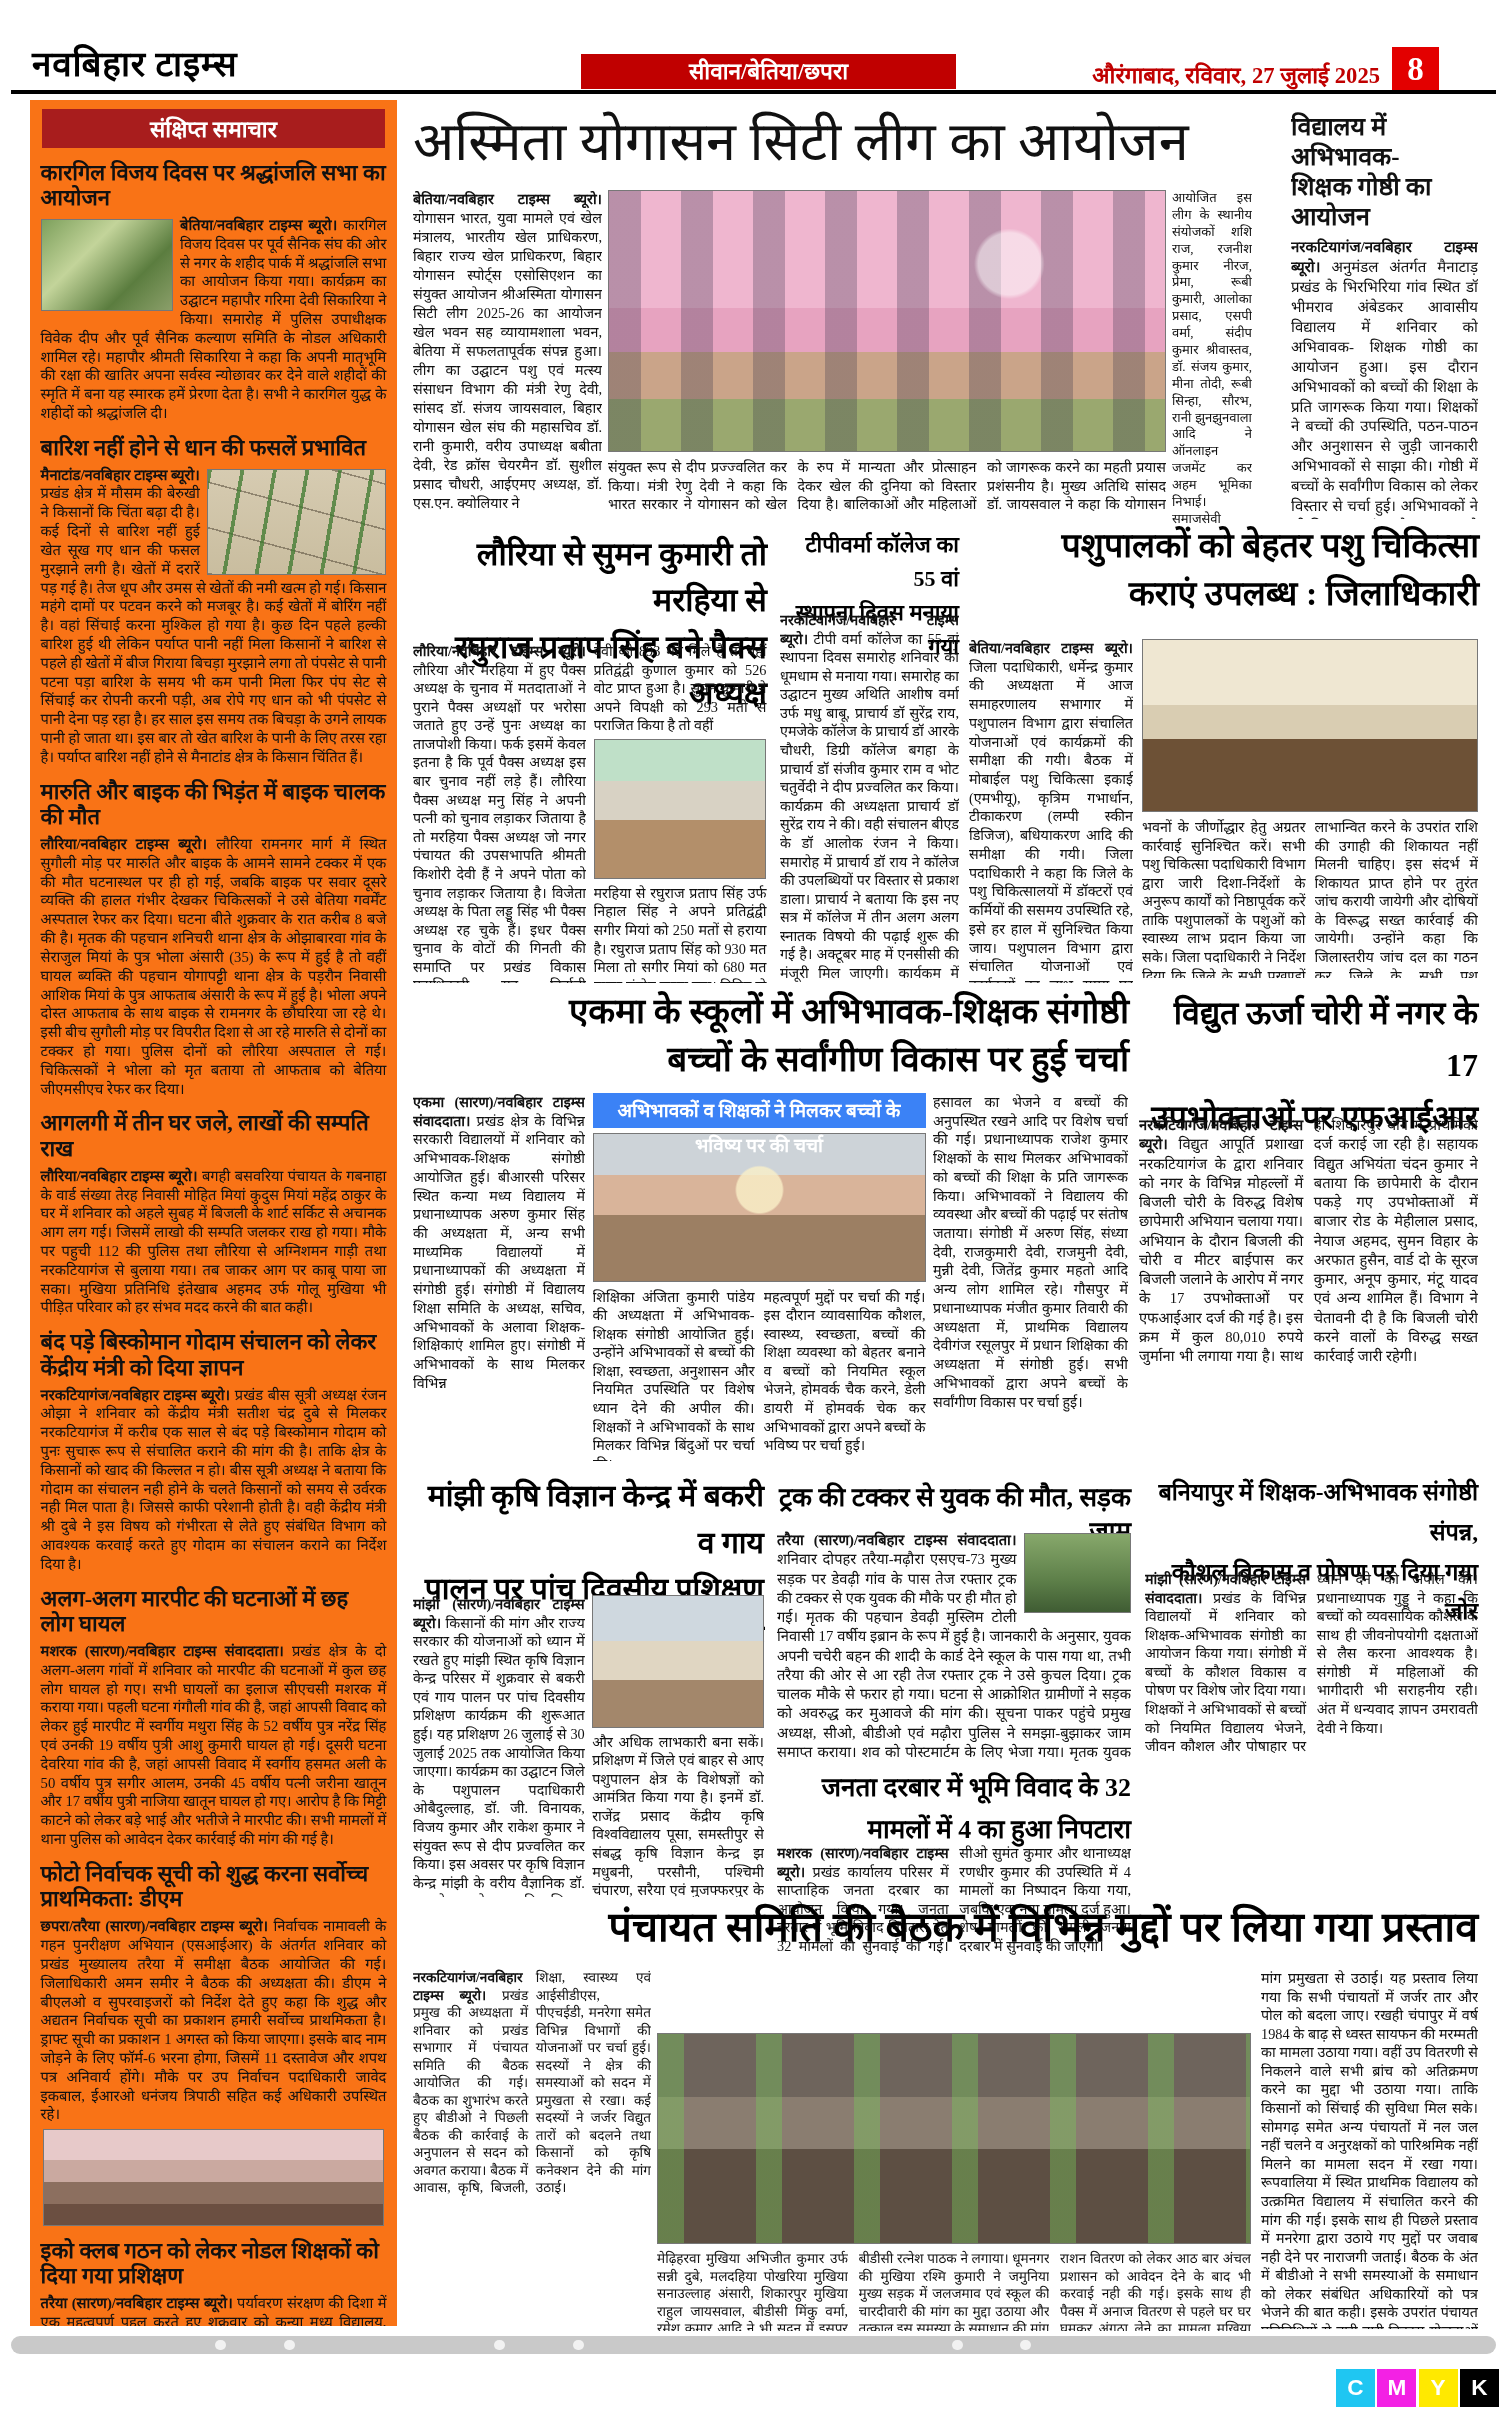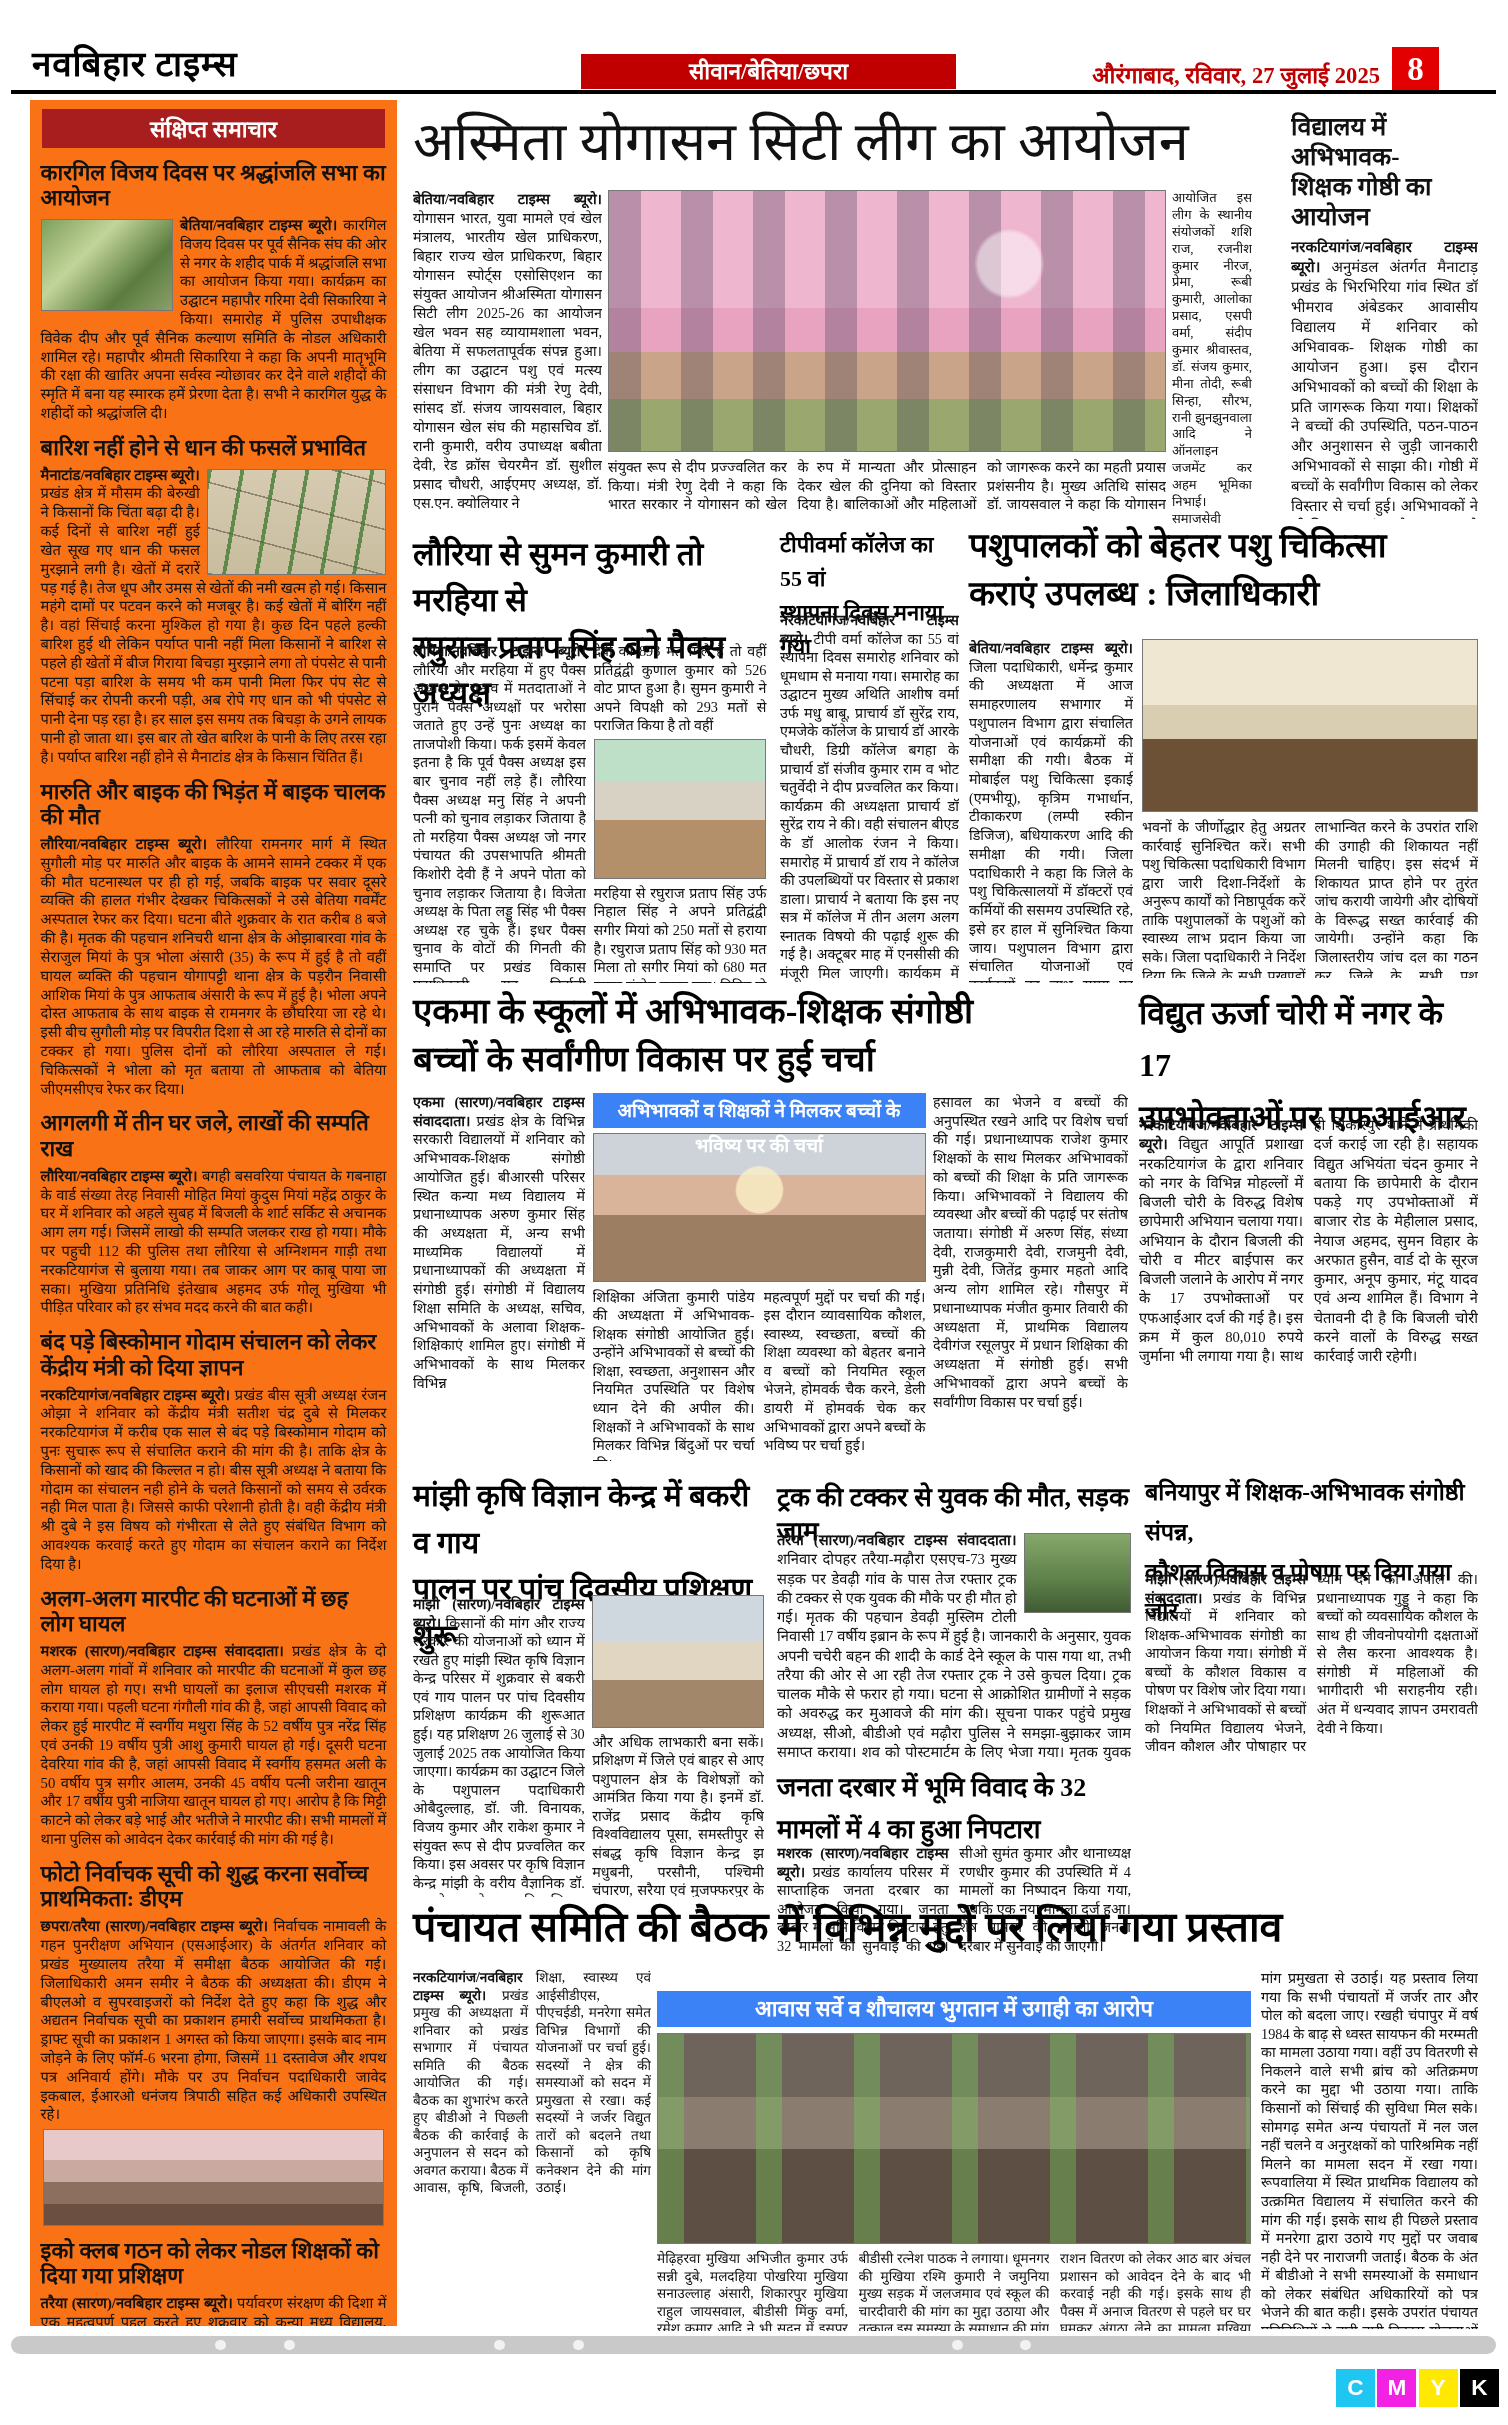--- a/index.html
+++ b/index.html
@@ -26,21 +26,21 @@
   .ph-kargil{float:left;width:132px;height:92px;margin:3px 7.5px 3px 0;
     background:linear-gradient(135deg,#7da05c,#c3d49a 35%,#5b7d3f 70%,#8b9f6a)}
   .ph-paddy{float:right;width:179px;height:106px;margin:3px 0 3px 7.5px;
     background:repeating-linear-gradient(100deg,rgba(60,120,45,.75) 0 3.8px,transparent 3.8px 32px),
                repeating-linear-gradient(15deg,rgba(60,50,35,.45) 0 1.5px,transparent 1.5px 44px),
                linear-gradient(180deg,#d6cbb1,#c9bd9f)}
   .ph-sir{width:341px;height:97px;margin:4.5px auto;
     background:linear-gradient(180deg,#e7c9c9 0 32%,#caa9a0 32% 55%,#8c6f5f 55% 78%,#6b4f41 78% 100%)}
 
   
-  .hl{font-weight:700;text-align:left;color:#000}
+  .hl{font-weight:700;text-align:right;color:#000}
   .byl{font-weight:700}
 
   
   .main-hl{position:absolute;left:413px;top:101px;width:754px;height:84px;font-size:54px;line-height:83px;
     font-weight:400;text-align:center;white-space:nowrap}
   .main-row{position:absolute;left:413px;top:190px;width:840px;height:337px;display:flex;gap:6px;overflow:hidden}
   .main-c1{width:189px;font-size:14.3px;line-height:1.33;text-align:justify;overflow:hidden}
   .main-mid{width:558px;display:flex;flex-direction:column}
   .ph-yoga{width:558px;height:262px;
     background:radial-gradient(circle at 72% 28%,rgba(255,255,255,.5) 0 7%,transparent 8%),
@@ -298,21 +298,20 @@
   <div class="bani-art">
     <b class="byl">मांझी (सारण)/नवबिहार टाइम्स संवाददाता।</b>
     <span>प्रखंड के विभिन्न विद्यालयों में शनिवार को शिक्षक-अभिभावक संगोष्ठी का आयोजन किया गया। संगोष्ठी में बच्चों के कौशल विकास व पोषण पर विशेष जोर दिया गया। शिक्षकों ने अभिभावकों से बच्चों को नियमित विद्यालय भेजने, जीवन कौशल और पोषाहार पर ध्यान देने की अपील की। प्रधानाध्यापक गुड्डू ने कहा कि बच्चों को व्यवसायिक कौशल के साथ ही जीवनोपयोगी दक्षताओं से लैस करना आवश्यक है। संगोष्ठी में महिलाओं की भागीदारी भी सराहनीय रही। अंत में धन्यवाद ज्ञापन उमरावती देवी ने किया।</span>
   </div>
 
   <div class="hl panch-h">पंचायत समिति की बैठक में विभिन्न मुद्दों पर लिया गया प्रस्ताव</div>
   <div class="panch-left">
     <b class="byl">नरकटियागंज/नवबिहार टाइम्स ब्यूरो।</b>
     <span>प्रखंड प्रमुख की अध्यक्षता में शनिवार को प्रखंड सभागार में पंचायत समिति की बैठक आयोजित की गई। बैठक का शुभारंभ करते हुए बीडीओ ने पिछली बैठक की कार्रवाई के अनुपालन से सदन को अवगत कराया। बैठक में आवास, कृषि, बिजली, शिक्षा, स्वास्थ्य एवं आईसीडीएस, पीएचईडी, मनरेगा समेत विभिन्न विभागों की योजनाओं पर चर्चा हुई। सदस्यों ने क्षेत्र की समस्याओं को सदन में प्रमुखता से रखा। कई सदस्यों ने जर्जर विद्युत तारों को बदलने तथा किसानों को कृषि कनेक्शन देने की मांग उठाई।</span>
   </div>
-  <div class="red-band panch-band">आवास सर्वे व शौचालय भुगतान में उगाही का आरोप</div>
   <div class="ph-panch"></div>
   <div class="panch-under">
     <div>मेढ़िहरवा मुखिया अभिजीत कुमार उर्फ सन्नी दुबे, मलदहिया पोखरिया मुखिया सनाउल्लाह अंसारी, शिकारपुर मुखिया राहुल जायसवाल, बीडीसी मिंकु वर्मा, रमेश कुमार आदि ने भी सदन में इसपर जांच करने का मुद्दा उठाया। वही आवास सर्वे व शौचालय भुगतान में उगाही का आरोप</div>
     <div>बीडीसी रत्नेश पाठक ने लगाया। धूमनगर की मुखिया रश्मि कुमारी ने जमुनिया मुख्य सड़क में जलजमाव एवं स्कूल की चारदीवारी की मांग का मुद्दा उठाया और तत्काल इस समस्या के समाधान की मांग की। उन्होंने कहा कि इस सड़क से तीन पंचायतों के लोग गुजरते हैं।</div>
     <div>राशन वितरण को लेकर आठ बार अंचल प्रशासन को आवेदन देने के बाद भी करवाई नही की गई। इसके साथ ही पैक्स में अनाज वितरण से पहले घर घर घूमकर अंगूठा लेने का मामला मुखिया सन्नी दुबे ने उठाया। वहीं उन्होंने बेलवा के विद्यालय में पढ़ाई शुरू कराने की मांग की। लियाकत अली ने बरवा बरौली में जर्जर पोल बदलने की मांग उठाई। सदन में किसानों को कृषि कनेक्शन देने की</div>
   </div>
   <div class="panch-right">मांग प्रमुखता से उठाई। यह प्रस्ताव लिया गया कि सभी पंचायतों में जर्जर तार और पोल को बदला जाए। रखही चंपापुर में वर्ष 1984 के बाढ़ से ध्वस्त सायफन की मरम्मती का मामला उठाया गया। वहीं उप वितरणी से निकलने वाले सभी ब्रांच को अतिक्रमण करने का मुद्दा भी उठाया गया। ताकि किसानों को सिंचाई की सुविधा मिल सके। सोमगढ़ समेत अन्य पंचायतों में नल जल नहीं चलने व अनुरक्षकों को पारिश्रमिक नहीं मिलने का मामला सदन में रखा गया। रूपवालिया में स्थित प्राथमिक विद्यालय को उत्क्रमित विद्यालय में संचालित करने की मांग की गई। इसके साथ ही पिछले प्रस्ताव में मनरेगा द्वारा उठाये गए मुद्दों पर जवाब नही देने पर नाराजगी जताई। बैठक के अंत में बीडीओ ने सभी समस्याओं के समाधान को लेकर संबंधित अधिकारियों को पत्र भेजने की बात कही। इसके उपरांत पंचायत प्रतिनिधियों से बारी बारी विकास योजनाओं का प्रस्ताव लिया गया।</div>
 
   <div class="foot-bar">
     <div class="foot-dot" style="left:204px"></div>

